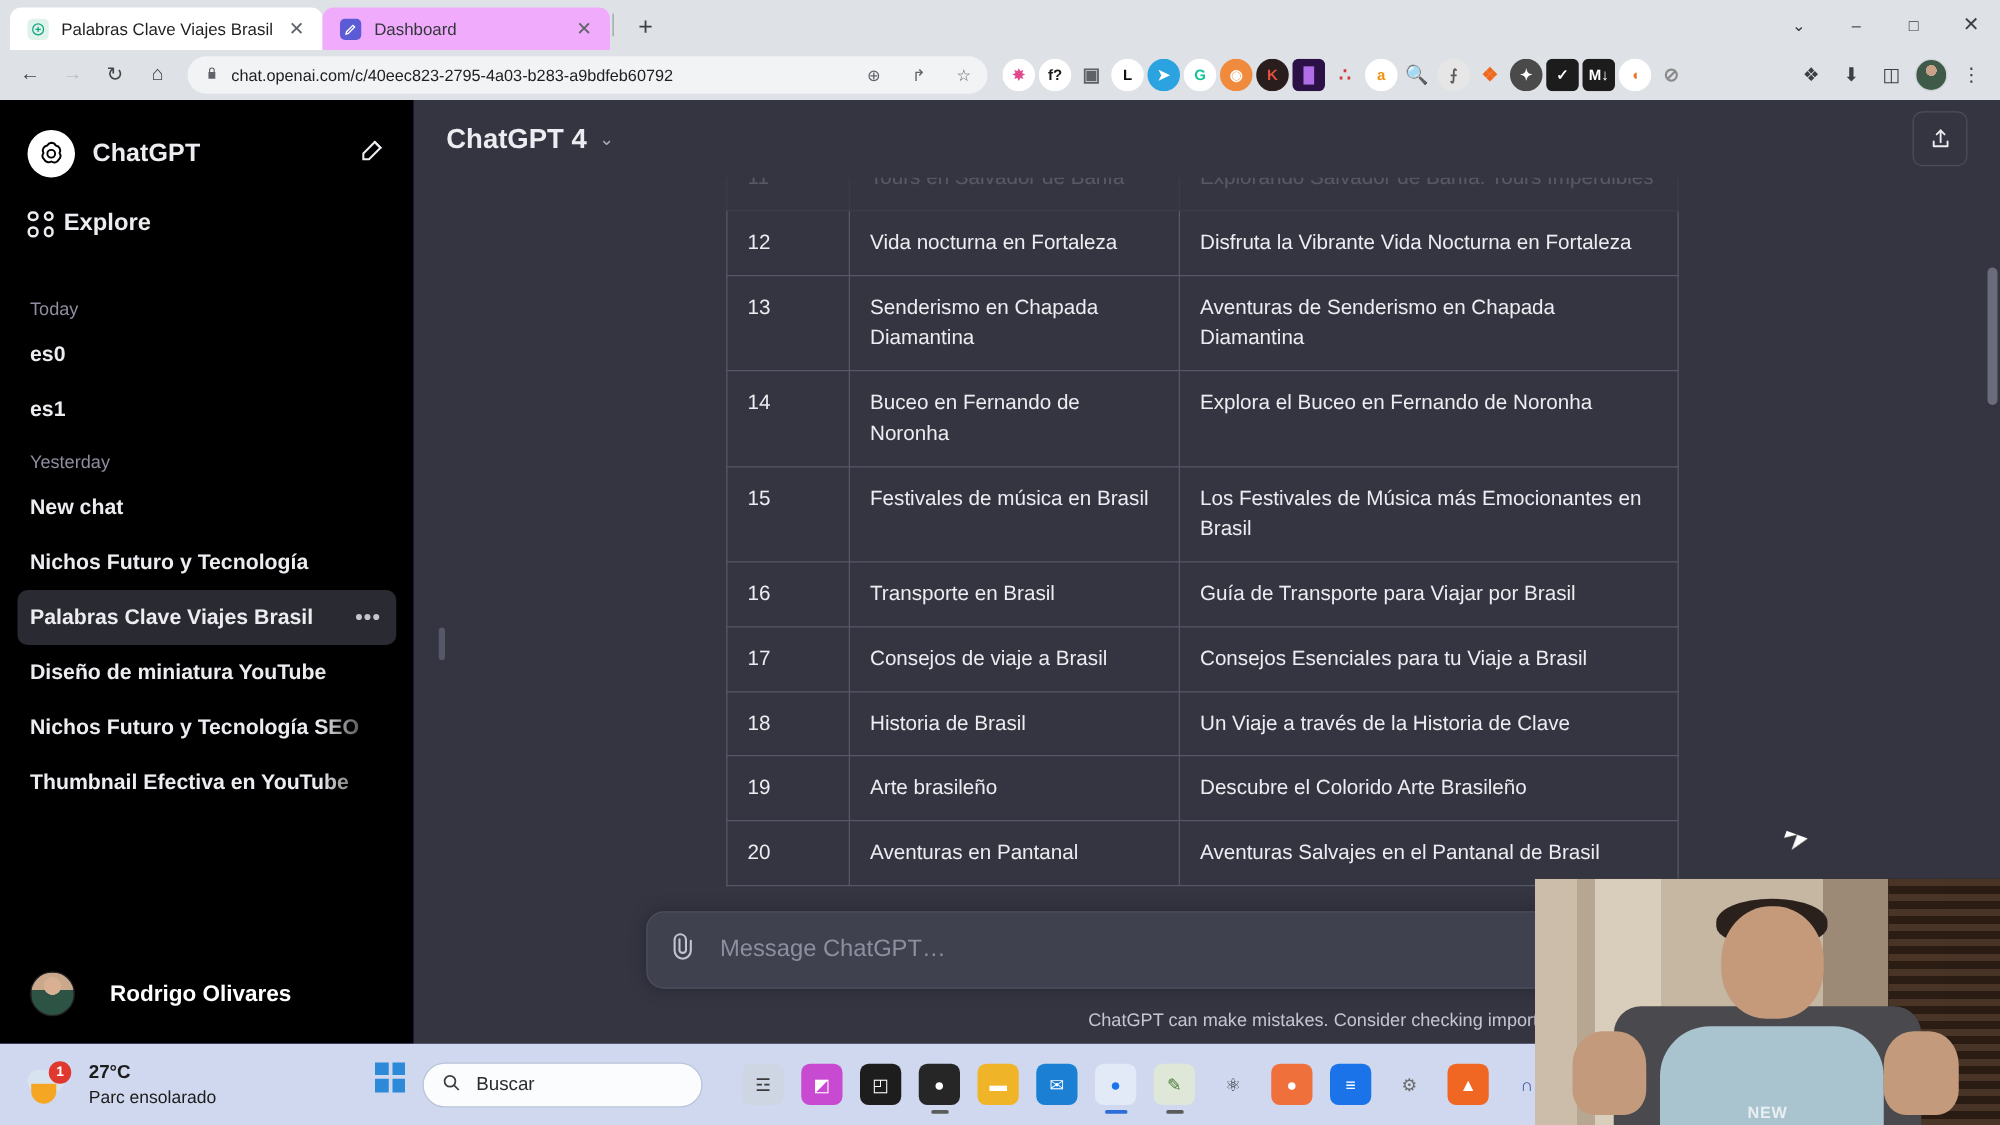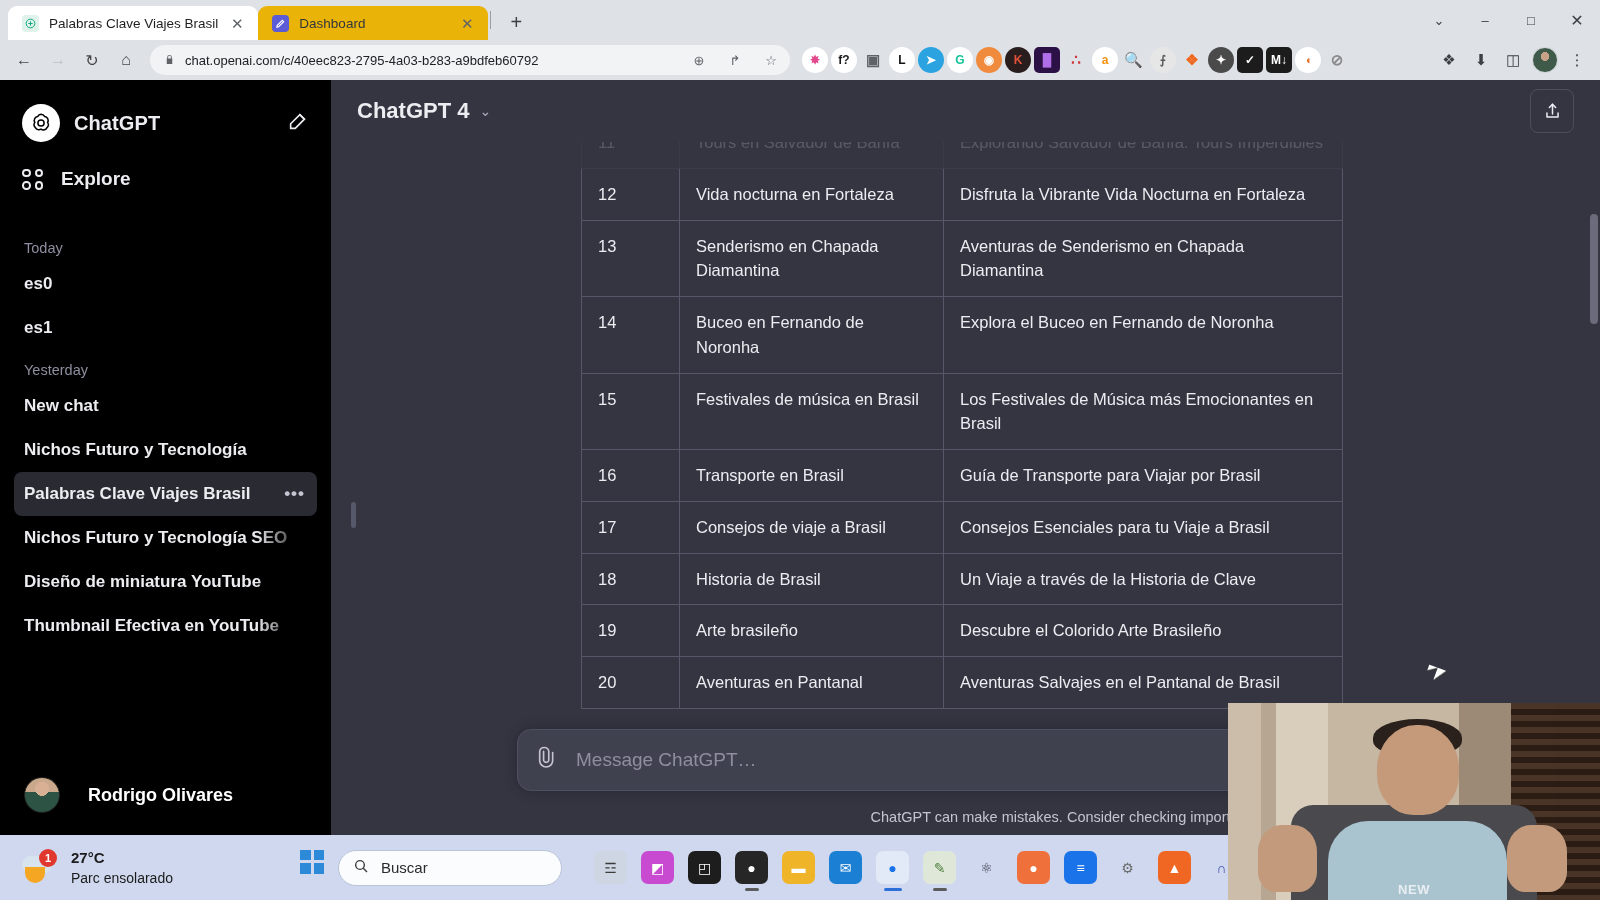--- a/index.html
+++ b/index.html
@@ -24,21 +24,21 @@
   }
   .tab {
     display: flex; align-items: center; gap: 10px;
     height: 34px; padding: 0 12px 0 14px;
     border-radius: 9px 9px 0 0;
     font-size: 13.5px; color: #1f1f1f;
     min-width: 230px; max-width: 270px;
     position: relative;
   }
   .tab.active { background: #fff; }
-  .tab.inactive { background: #eab308; color: #33373b; }
+  .tab.inactive { background: #f0abfc; color: #33373b; }
   .tab .favicon {
     width: 17px; height: 17px; border-radius: 4px;
     flex: 0 0 17px;
     display: flex; align-items: center; justify-content: center;
     font-size: 11px; color: #fff;
   }
   .fav-chatgpt { background: #dff3ea; }
   .fav-dash { background: #5b5bd6; }
   .tab .tab-title {
     flex: 1 1 auto; white-space: nowrap; overflow: hidden;
@@ -136,21 +136,21 @@
     padding: 14px 22px 2px 22px;
   }
   .sb-brand { display: flex; align-items: center; gap: 14px; }
   .sb-logo {
     width: 38px; height: 38px; border-radius: 50%;
     background: #fff; display: flex; align-items: center; justify-content: center;
   }
   .sb-brand-name { font-size: 20px; font-weight: bold; letter-spacing: .1px; }
   .sb-edit { font-size: 21px; color: #ececf1; }
   .sb-explore {
-    display: flex; align-items: center; gap: 18px;
+    display: flex; align-items: center; gap: 8px;
     padding: 10px 22px; margin-top: 14px;
     font-size: 19px; font-weight: bold;
   }
   .grid-icon {
     width: 21px; height: 21px;
     display: grid; grid-template-columns: 1fr 1fr; gap: 4px;
   }
   .grid-icon i {
     display: block; border: 2px solid #ececf1; border-radius: 50%;
   }
@@ -514,24 +514,24 @@
           <span class="label">New chat</span>
         </div>
       <div class="sb-item">
           <span class="label">Nichos Futuro y Tecnología</span>
         </div>
       <div class="sb-item active">
         <span class="label">Palabras Clave Viajes Brasil</span>
         <span class="dots">•••</span>
       </div>
       <div class="sb-item">
+          <span class="label">Diseño de miniatura YouTube</span>
+        </div>
+      <div class="sb-item">
           <span class="label">Nichos Futuro y Tecnología SEO</span>
-        </div>
-      <div class="sb-item">
-          <span class="label">Diseño de miniatura YouTube</span>
         </div>
       <div class="sb-item">
           <span class="label">Thumbnail Efectiva en YouTube</span>
         </div>
 
       <div class="sb-user">
         <span class="sb-avatar"></span>
         <span class="sb-username">Rodrigo Olivares</span>
       </div>
     </aside>

